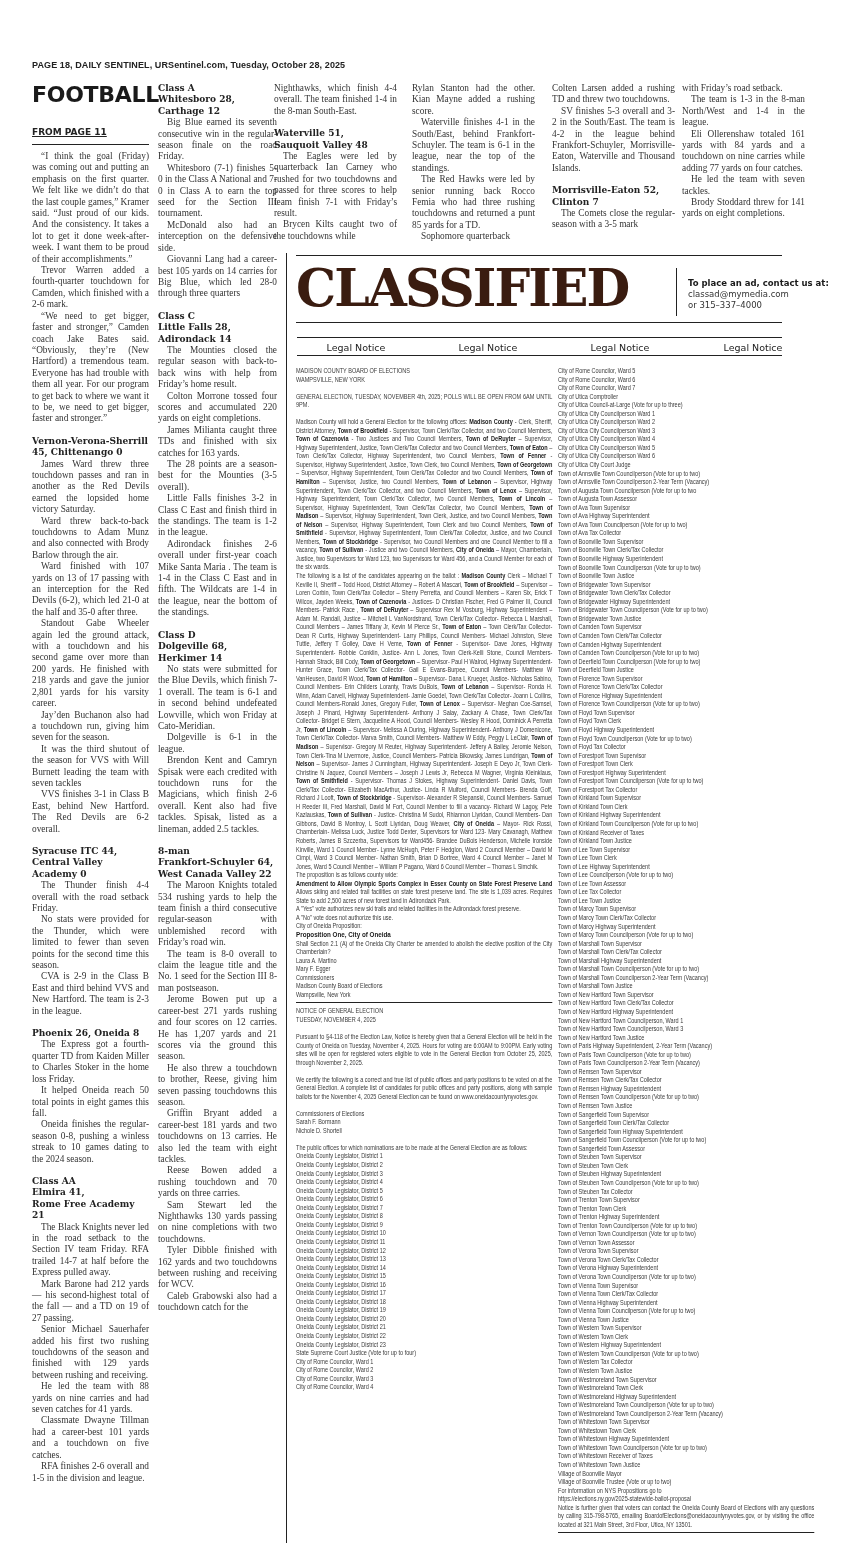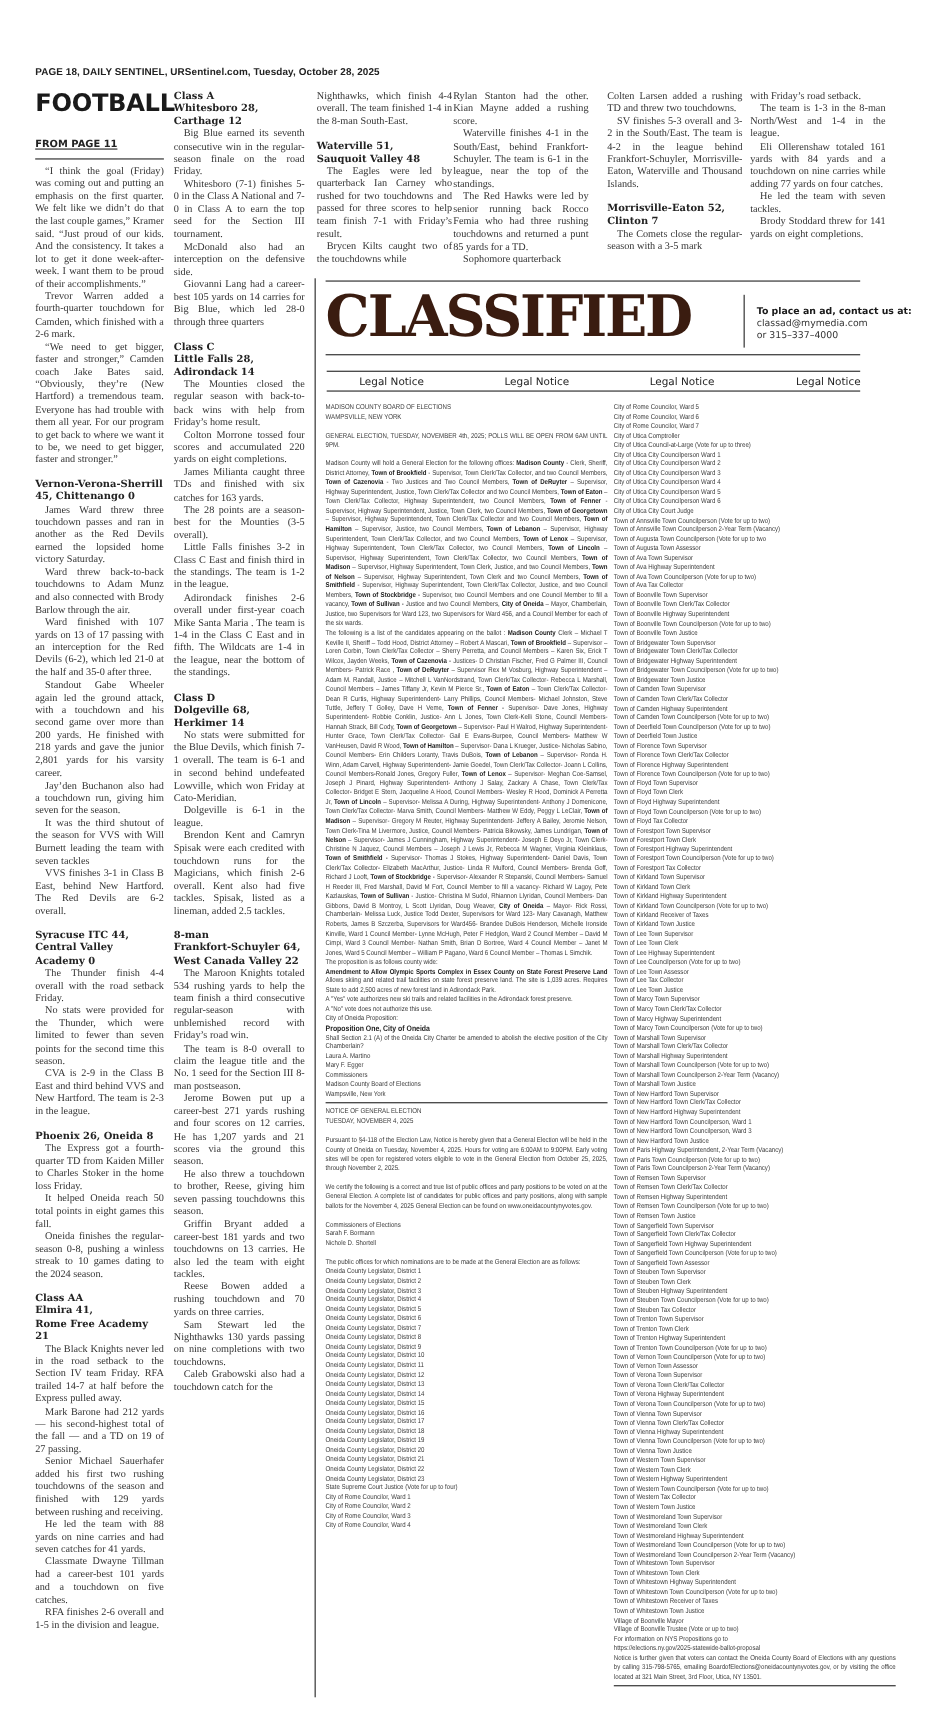--- a/index.html
+++ b/index.html
@@ -101,27 +101,28 @@
       <div class="gap"></div>
       <h4>8-man</h4>
       <h4>Frankfort-Schuyler 64, West Canada Valley 22</h4>
       <p>The Maroon Knights totaled 534 rushing yards to help the team finish a third consecutive regular-season with unblemished record with Friday’s road win.</p>
       <p>The team is 8-0 overall to claim the league title and the No. 1 seed for the Section III 8-man postseason.</p>
       <p>Jerome Bowen put up a career-best 271 yards rushing and four scores on 12 carries. He has 1,207 yards and 21 scores via the ground this season.</p>
       <p>He also threw a touchdown to brother, Reese, giving him seven passing touchdowns this season.</p>
       <p>Griffin Bryant added a career-best 181 yards and two touchdowns on 13 carries. He also led the team with eight tackles.</p>
       <p>Reese Bowen added a rushing touchdown and 70 yards on three carries.</p>
       <p>Sam Stewart led the Nighthawks 130 yards passing on nine completions with two touchdowns.</p>
+      <p>Tyler Dibble finished with 162 yards and two touchdowns between rushing and receiving for WCV.</p>
       <p>Caleb Grabowski also had a touchdown catch for the</p>
     </div>
 </div>
 
 <div class="vrule" style="left:286px; top:253px; height:1290px;"></div>
 
-<div class="col" style="left:288px; top:83px; width:123px;">
+<div class="col" style="left:274px; top:83px; width:123px;">
   <div class="flow">
       <p class="noind">Nighthawks, which finish 4-4 overall. The team finished 1-4 in the 8-man South-East.</p>
       <div class="gap"></div>
       <h4>Waterville 51,</h4>
       <h4>Sauquoit Valley 48</h4>
       <p>The Eagles were led by quarterback Ian Carney who rushed for two touchdowns and passed for three scores to help team finish 7-1 with Friday’s result.</p>
       <p>Brycen Kilts caught two of the touchdowns while</p>
     </div>
 </div>
 <div class="col" style="left:412px; top:83px; width:123px;">

